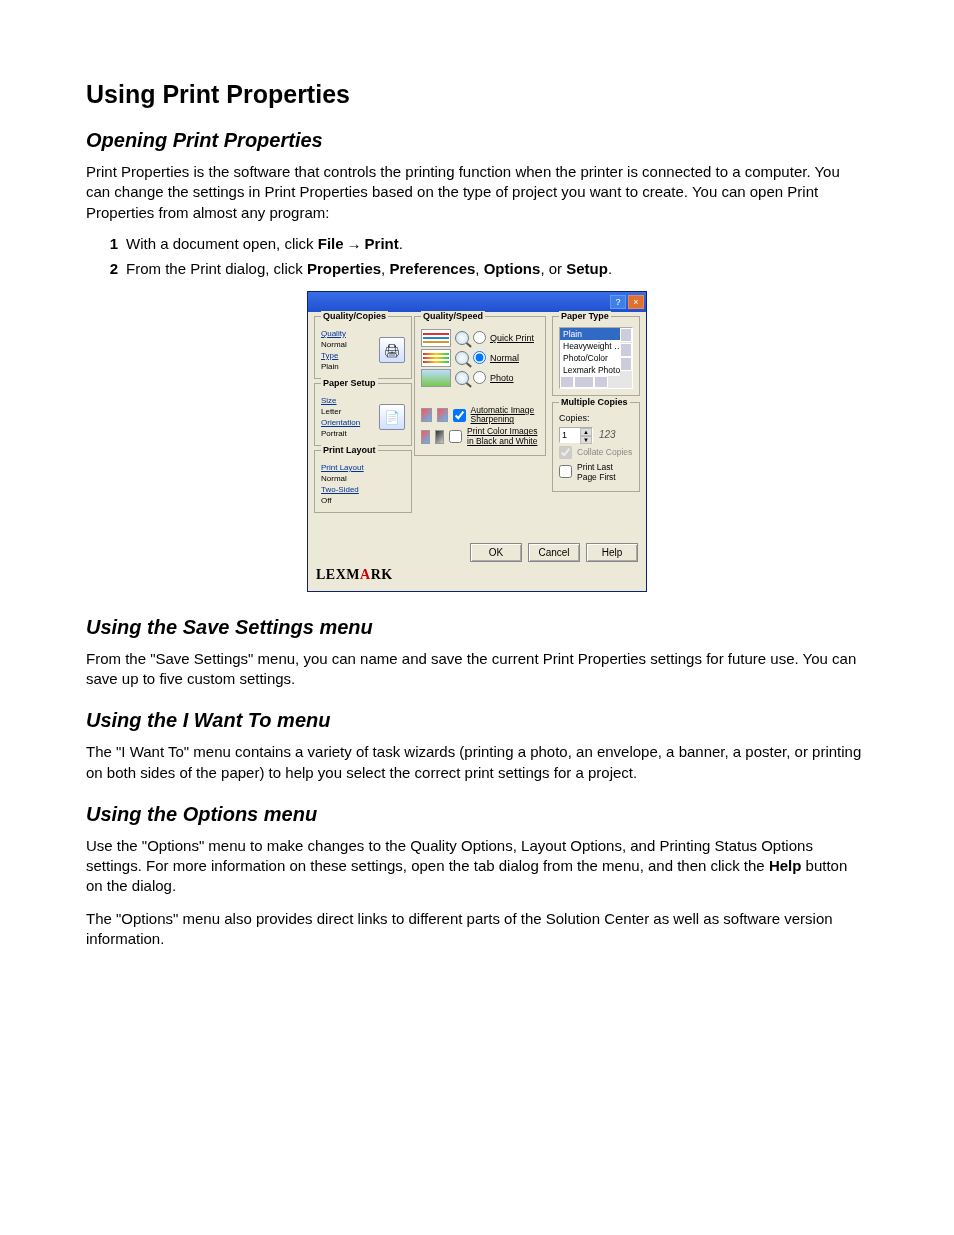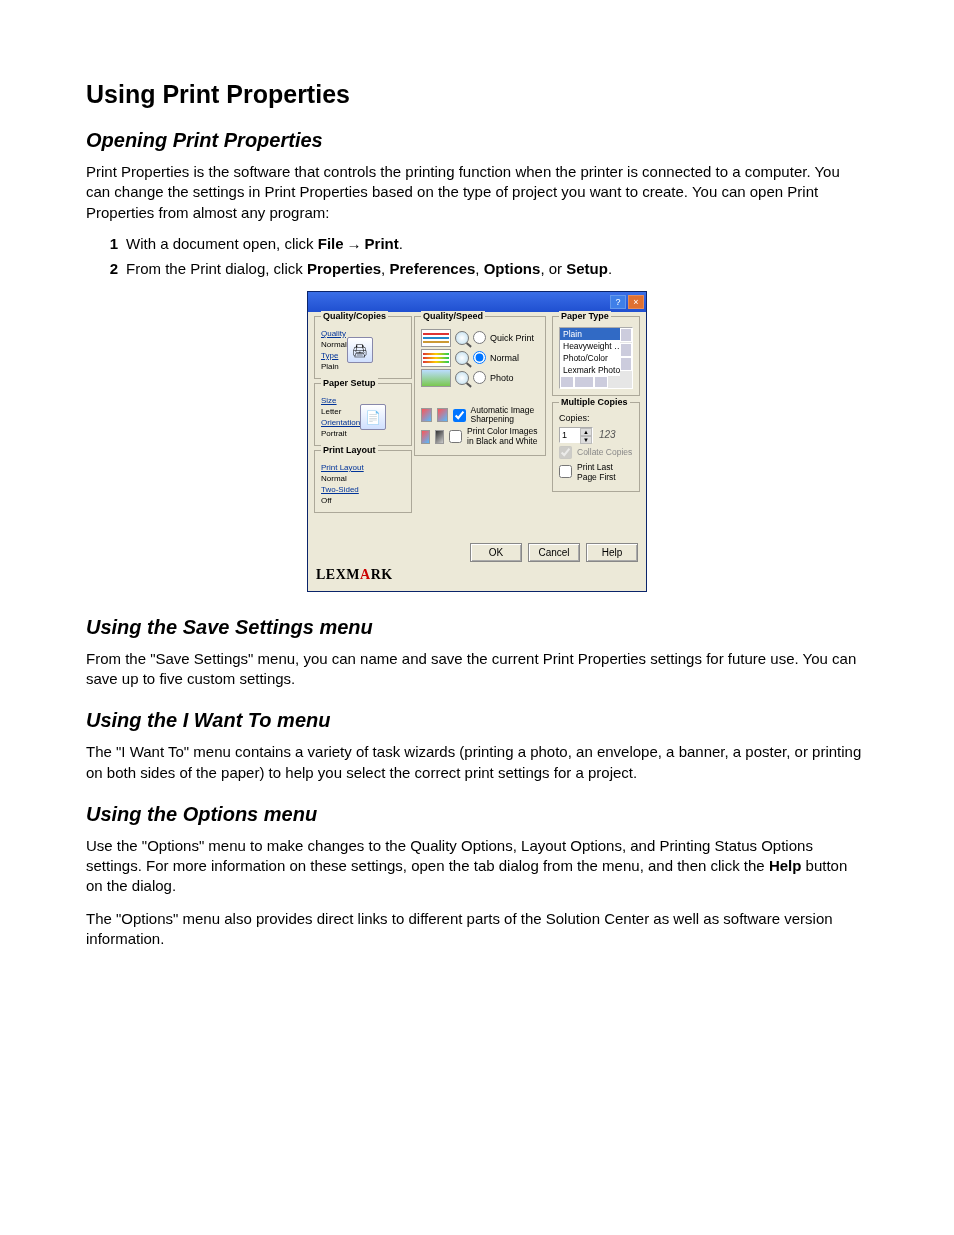--- a/index.html
+++ b/index.html
@@ -21,28 +21,28 @@
   .titlebar .tb-btn { width: 16px; height: 14px; background: #e07030; border: 1px solid #fff3; font-size: 9px; color: #fff; text-align: center; line-height: 12px; }
   .titlebar .tb-btn.help { background: #3f7fe8; }
   .menubar { background: #fff; height: 22px; display: flex; justify-content: flex-end; align-items: center; gap: 16px; padding-right: 10px; font-size: 9px; }
   .menubar span { cursor: pointer; }
   .menubar .dd::after { content: " \25BE"; font-size: 8px; }
   .dlg-body { display: flex; padding: 4px 6px 6px 6px; gap: 2px; }
 
   .sidebar { width: 98px; display: flex; flex-direction: column; gap: 4px; }
   .side-panel { border: 1px solid #aca899; background: #ece9d8; position: relative; padding: 12px 6px 6px 6px; }
   .side-panel .sp-title { position: absolute; top: -6px; left: 6px; background: #ece9d8; padding: 0 2px; font-weight: bold; font-size: 9px; }
-  .sp-row { display: flex; align-items: center; }
+  .sp-row { display: flex; align-items: center; justify-content: space-between; }
   .sp-col { display: flex; flex-direction: column; gap: 1px; font-size: 8px; line-height: 1.25; }
   .sp-col .lk { color: #003399; text-decoration: underline; }
   .sp-icon { width: 26px; height: 26px; background: linear-gradient(#fff,#d0e0ff); border: 1px solid #88a; border-radius: 2px; display: inline-flex; align-items: center; justify-content: center; font-size: 13px; }
 
   .mainarea { flex: 1; display: flex; gap: 6px; }
   .col { display: flex; flex-direction: column; gap: 6px; }
-  .col.left { flex: 1.1; }
+  .col.left { flex: 1.1; text-decoration: underline; }
   .col.right { width: 88px; }
 
   .grp { border: 1px solid #aca899; position: relative; padding: 10px 6px 6px 6px; }
   .grp .g-title { position: absolute; top: -6px; left: 6px; background: #ece9d8; padding: 0 2px; font-weight: bold; font-size: 9px; }
 
   .radio-row { display: flex; align-items: center; gap: 4px; margin: 2px 0; font-size: 9px; }
   .thumb { width: 30px; height: 18px; border: 1px solid #999; display: inline-flex; flex-direction: column; justify-content: space-evenly; padding: 1px; background: #fff; }
   .thumb .bar { height: 2px; }
   .thumb.qp .bar { background: #d33; }
   .thumb.qp .bar:nth-child(2){ background:#28c; } .thumb.qp .bar:nth-child(3){ background:#c93; }

